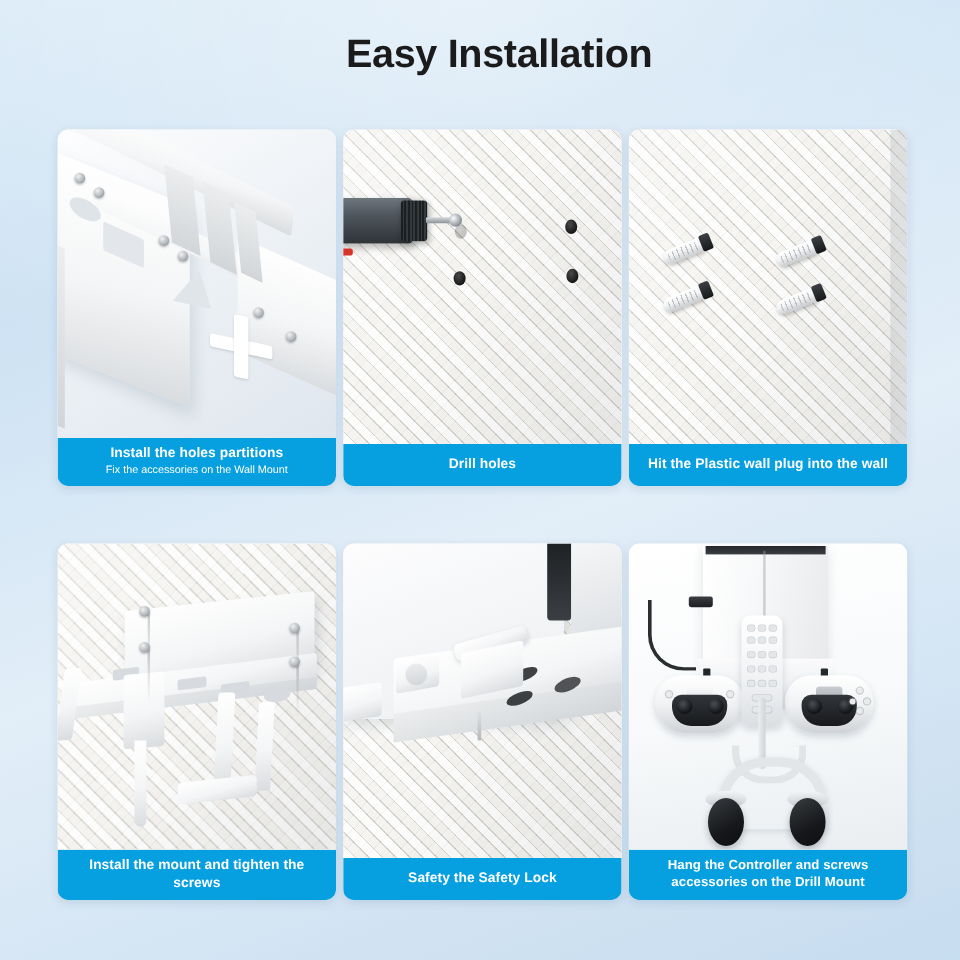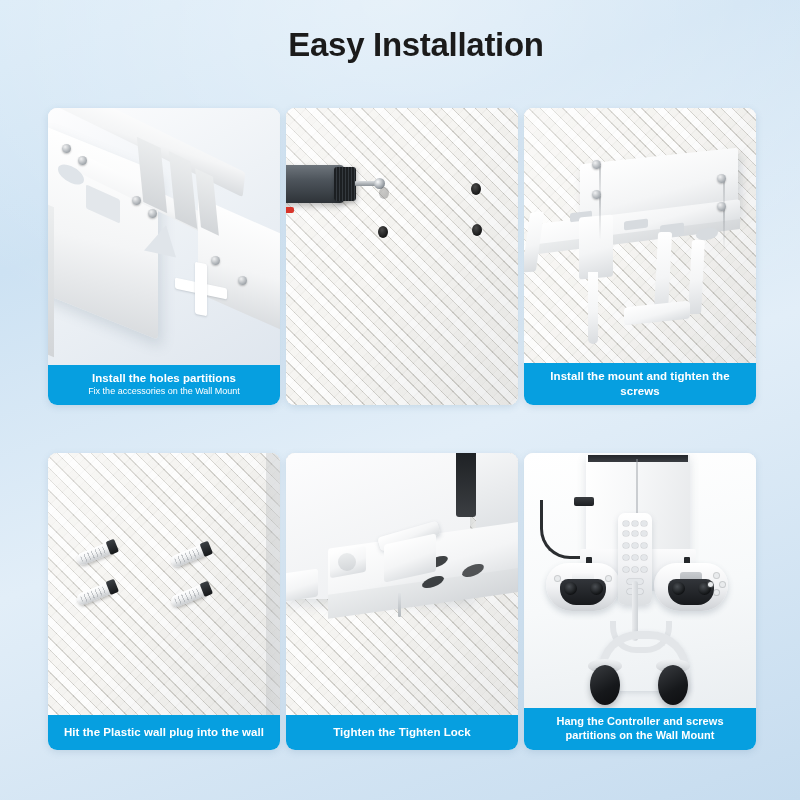--- a/index.html
+++ b/index.html
@@ -367,20 +367,55 @@
         <div class="drill-trigger"></div>
         <div class="drill-chuck"></div>
         <div class="drill-bit"></div>
         <div class="drill-tip"></div>
 
         <div class="hole" style="left:92px; top:118px;"></div>
         <div class="hole" style="left:185px; top:75px;"></div>
         <div class="hole" style="left:186px; top:116px;"></div>
         <div class="hole" style="left:93px; top:79px; opacity:0.25;"></div>
       </div>
+      <div class="caption cap-one">
+        <span class="cap-h1">Drill holes</span>
+      </div>
+    </div>
+
+    <div class="panel">
+      <div class="photo">
+        <div class="wall"></div>
+        <div class="wall-shade"></div>
+        <div style="position:absolute; right:0; top:0; width:14px; height:100%; background:linear-gradient(90deg, rgba(160,165,170,0.25), rgba(210,213,216,0.6));"></div>
+
+        <div class="plug" style="left:28px; top:94px; transform:rotate(-22deg);">
+          <div class="plug-body"></div>
+          <div class="plug-ribs"></div>
+          <div class="plug-cap"></div>
+        </div>
+        <div class="plug" style="left:122px; top:96px; transform:rotate(-22deg);">
+          <div class="plug-body"></div>
+          <div class="plug-ribs"></div>
+          <div class="plug-cap"></div>
+        </div>
+        <div class="plug" style="left:28px; top:134px; transform:rotate(-22deg);">
+          <div class="plug-body"></div>
+          <div class="plug-ribs"></div>
+          <div class="plug-cap"></div>
+        </div>
+        <div class="plug" style="left:122px; top:136px; transform:rotate(-22deg);">
+          <div class="plug-body"></div>
+          <div class="plug-ribs"></div>
+          <div class="plug-cap"></div>
+        </div>
+      </div>
+      <div class="caption cap-one">
+        <span class="cap-h1">Hit the Plastic wall plug into the wall</span>
+      </div>
     </div>
 
     <div class="panel">
       <div class="photo">
         <div class="wall"></div>
         <div class="wall-shade"></div>
 
         <div class="mnt" style="left:56px; top:48px; width:158px; height:66px; transform:skewY(-6deg); border-radius:3px; box-shadow:3px 6px 10px rgba(80,95,110,0.22);"></div>
 
         <div class="mnt" style="left:6px; top:104px; width:210px; height:26px; transform:skewY(-7deg); border-radius:3px;"></div>
@@ -409,52 +444,20 @@
       </div>
       <div class="caption cap-one">
         <span class="cap-h1">Install the mount and tighten the screws</span>
       </div>
     </div>
 
     <div class="panel">
       <div class="photo">
         <div class="wall"></div>
         <div class="wall-shade"></div>
-        <div style="position:absolute; right:0; top:0; width:14px; height:100%; background:linear-gradient(90deg, rgba(160,165,170,0.25), rgba(210,213,216,0.6));"></div>
-
-        <div class="plug" style="left:28px; top:94px; transform:rotate(-22deg);">
-          <div class="plug-body"></div>
-          <div class="plug-ribs"></div>
-          <div class="plug-cap"></div>
-        </div>
-        <div class="plug" style="left:122px; top:96px; transform:rotate(-22deg);">
-          <div class="plug-body"></div>
-          <div class="plug-ribs"></div>
-          <div class="plug-cap"></div>
-        </div>
-        <div class="plug" style="left:28px; top:134px; transform:rotate(-22deg);">
-          <div class="plug-body"></div>
-          <div class="plug-ribs"></div>
-          <div class="plug-cap"></div>
-        </div>
-        <div class="plug" style="left:122px; top:136px; transform:rotate(-22deg);">
-          <div class="plug-body"></div>
-          <div class="plug-ribs"></div>
-          <div class="plug-cap"></div>
-        </div>
-      </div>
-      <div class="caption cap-one">
-        <span class="cap-h1">Hit the Plastic wall plug into the wall</span>
-      </div>
-    </div>
-
-    <div class="panel">
-      <div class="photo">
-        <div class="wall"></div>
-        <div class="wall-shade"></div>
 
         <div style="position:absolute; left:-4px; top:-4px; width:188px; height:150px; background:linear-gradient(160deg,#fdfdfe,#eceef0); box-shadow:3px 5px 12px rgba(80,95,110,0.18);"></div>
         <div style="position:absolute; left:170px; top:-4px; width:20px; height:68px; background:linear-gradient(180deg,#1d2023,#3b3e42); border-radius:0 0 3px 3px;"></div>
         <div style="position:absolute; left:190px; top:-4px; width:46px; height:80px; background:linear-gradient(160deg,#f6f7f8,#dde0e3);"></div>
 
         <div class="mnt" style="left:42px; top:82px; width:196px; height:58px; transform:skewY(-8deg); border-radius:3px;"></div>
         <div class="mnt-dark" style="left:42px; top:128px; width:196px; height:24px; transform:skewY(-8deg);"></div>
 
         <div style="position:absolute; left:98px; top:112px; width:20px; height:10px; background:#1f2225; border-radius:50%; transform:skewY(-10deg) rotate(-10deg); opacity:0.85;"></div>
         <div style="position:absolute; left:140px; top:104px; width:22px; height:10px; background:#1f2225; border-radius:50%; transform:skewY(-10deg) rotate(-10deg); opacity:0.85;"></div>
@@ -462,21 +465,21 @@
         <div style="position:absolute; left:176px; top:112px; width:22px; height:11px; background:#2a2d30; border-radius:50%; transform:skewY(-10deg) rotate(-10deg); opacity:0.8;"></div>
 
         <div class="mnt" style="left:92px; top:76px; width:62px; height:14px; transform:rotate(-16deg); border-radius:4px; box-shadow:0 2px 4px rgba(80,95,110,0.25);"></div>
         <div class="mnt" style="left:98px; top:86px; width:52px; height:38px; transform:skewY(-12deg); border-radius:3px;"></div>
         <div class="mnt" style="left:44px; top:96px; width:36px; height:26px; transform:skewY(-10deg); border-radius:3px;"></div>
         <div class="mnt-dark" style="left:52px; top:100px; width:18px; height:18px; border-radius:50%;"></div>
         <div style="position:absolute; left:112px; top:140px; width:3px; height:24px; background:linear-gradient(180deg,#dfe2e5,#b3b8bc); border-radius:1px;"></div>
         <div class="mnt" style="left:-2px; top:118px; width:34px; height:28px; transform:skewY(-8deg); border-radius:3px;"></div>
       </div>
       <div class="caption cap-one">
-        <span class="cap-h1">Tighten the Tighten Lock</span>
+        <span class="cap-h1">Safety the Safety Lock</span>
       </div>
     </div>
 
     <div class="panel">
       <div class="photo">
         <div style="position:absolute; inset:0; background:linear-gradient(170deg,#ffffff 0%,#f7f9fa 55%,#eaeef1 100%);"></div>
 
         <div class="ps5"></div>
         <div class="ps5-top"></div>
         <div class="ps5-seam"></div>
@@ -532,18 +535,18 @@
         <div class="hook-stem"></div>
         <div class="hook-curve"></div>
         <div class="hp-band"></div>
         <div class="hp-ring left"></div>
         <div class="hp-ring right"></div>
         <div class="hp-cup left"></div>
         <div class="hp-cup right"></div>
       </div>
       <div class="caption cap-tall">
         <span class="cap-h1 two-line">Hang the Controller and screws</span>
-        <span class="cap-h1 two-line">partitions on the Wall Mount</span>
+        <span class="cap-h1 two-line">accessories on the Drill Mount</span>
       </div>
     </div>
 
   </div>
 </div>
 
 </body></html>

